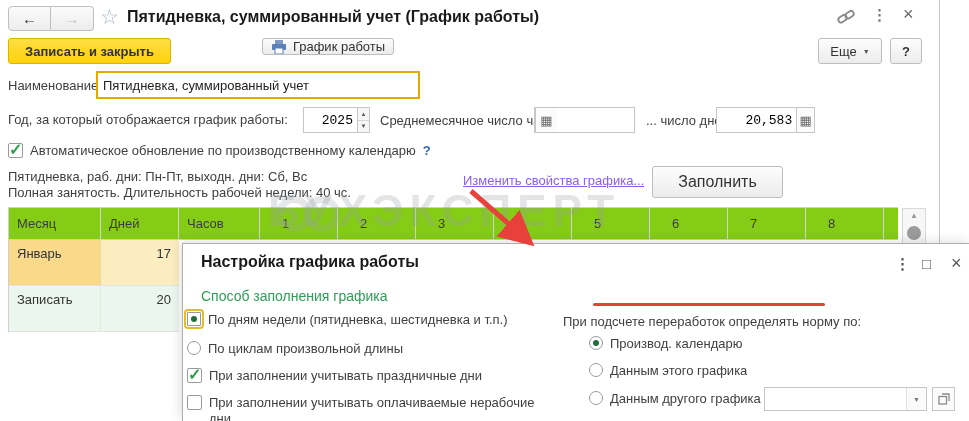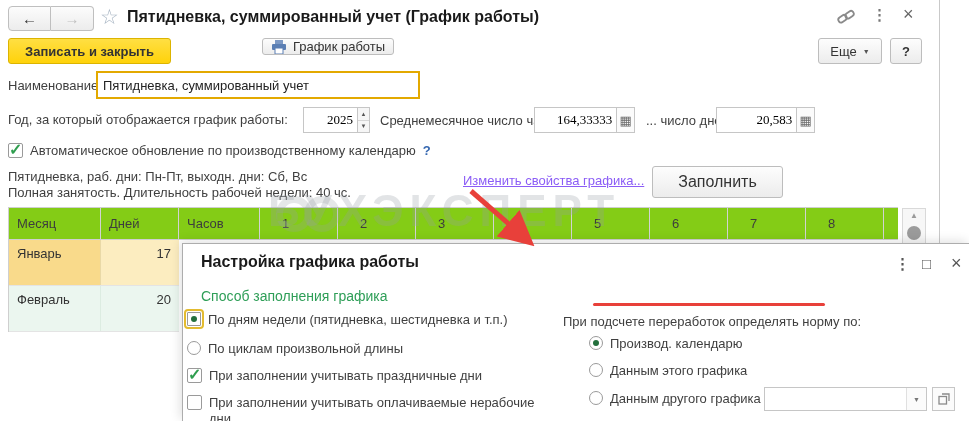--- a/index.html
+++ b/index.html
@@ -13,21 +13,21 @@
   .navbtn.first{border-radius:4px 0 0 4px}
   .navbtn.last{border-radius:0 4px 4px 0;border-left:none;color:#c0c0c0}
   .star{left:100px;top:5px;font-size:21px;color:#a9b6c4}
   .wtitle{left:127px;top:8px;font-size:16px;font-weight:bold;color:#1a1a1a;white-space:nowrap}
   .topico{top:6px;font-size:15px;color:#777}
   .closex{font-size:18px;color:#666}
   .winborder{left:939px;top:0;width:1px;height:243px;background:#c9c9c9}
   label,.lbl{color:#3f3f3f}
   .inp{border:1px solid #c6c6c6;background:#fff;font-family:"Liberation Sans",sans-serif;font-size:13px;color:#222;padding:0 5px;outline:none}
   .fieldbox{display:flex;align-items:stretch;border:1px solid #c6c6c6;background:#fff;height:26px}
-  .fieldbox input{border:none;outline:none;font-size:13px;text-align:right;width:100%;padding:0 4px;font-family:Liberation Serif, serif}
+  .fieldbox input{border:none;outline:none;font-size:13px;text-align:right;width:100%;padding:0 4px;font-family:Liberation Mono, monospace}
   .calcbtn{width:22px;border-left:1px solid #c6c6c6;display:flex;align-items:center;justify-content:center;color:#6a6a6a;font-size:13px;background:#fbfbfb}
   .spincol{width:15px;border-left:1px solid #c6c6c6;display:flex;flex-direction:column}
   .spincol span{flex:1;display:flex;align-items:center;justify-content:center;font-size:6px;color:#555;background:#f6f6f6}
   .spincol span:first-child{border-bottom:1px solid #d6d6d6}
   .cb{display:inline-block;width:15px;height:15px;border:1px solid #9a9a9a;border-radius:2px;background:#fff;position:relative;flex:none}
   .cb.on::after{content:"✓";position:absolute;left:0px;top:-4px;font-size:16px;font-weight:bold;color:#2f9e4f}
   .rb{display:inline-block;width:14px;height:14px;border:1px solid #9a9a9a;border-radius:50%;background:#fff;position:relative;flex:none}
   .rb.on::after{content:"";position:absolute;left:3px;top:3px;width:6px;height:6px;border-radius:50%;background:#236f3c}
   .optrow{display:flex;align-items:flex-start;gap:7px}
   .link{color:#8b5cf6;text-decoration:underline;cursor:pointer;white-space:nowrap}
@@ -110,21 +110,20 @@
   <span class="abs lbl" style="left:8px;top:112px">Год, за который отображается график работы:</span>
   <div class="abs fieldbox" style="left:303px;top:107px;width:67px">
     <input value="2025" style="">
     <div class="spincol">
       <span>▲</span>
       <span>▼</span>
     </div>
   </div>
   <span class="abs lbl" style="left:380px;top:113px">Среднемесячное число часов:</span>
   <div class="abs fieldbox" style="left:534px;top:107px;width:101px">
-    <input value="164,33333" style="">
     <span class="calcbtn">▦</span>
   </div>
   <span class="abs lbl" style="left:646px;top:113px">... число дней:</span>
   <div class="abs fieldbox" style="left:716px;top:107px;width:99px">
     <input value="20,583" style="">
     <span class="calcbtn">▦</span>
   </div>
 
   <div class="abs optrow" style="left:8px;top:143px">
     <span class="cb on"></span>
@@ -161,21 +160,21 @@
     <span class="up">▲</span>
     <span class="thumb"></span>
   </div>
 
   <div class="abs trows">
     <div class="trow">
       <div class="tcell cell-month" style="background:#f9da8b">Январь</div>
       <div class="tcell cell-days" style="background:#fcedc0">17</div>
     </div>
     <div class="trow">
-      <div class="tcell cell-month" style="background:#ebf6ef;border-right-color:#dcece1">Февраль</div>
+      <div class="tcell cell-month" style="background:#ebf6ef;border-right-color:#dcece1">Записать</div>
       <div class="tcell cell-days" style="background:#ebf6ef">20</div>
     </div>
   </div>
 
   <div class="abs dlg">
     <div class="abs ttl">Настройка графика работы</div>
     <span class="abs ctl" style="left:712px;font-weight:bold">⋮</span>
     <span class="abs ctl" style="left:739px">□</span>
     <span class="abs ctl" style="left:768px;font-size:18px;top:9px">×</span>
 

